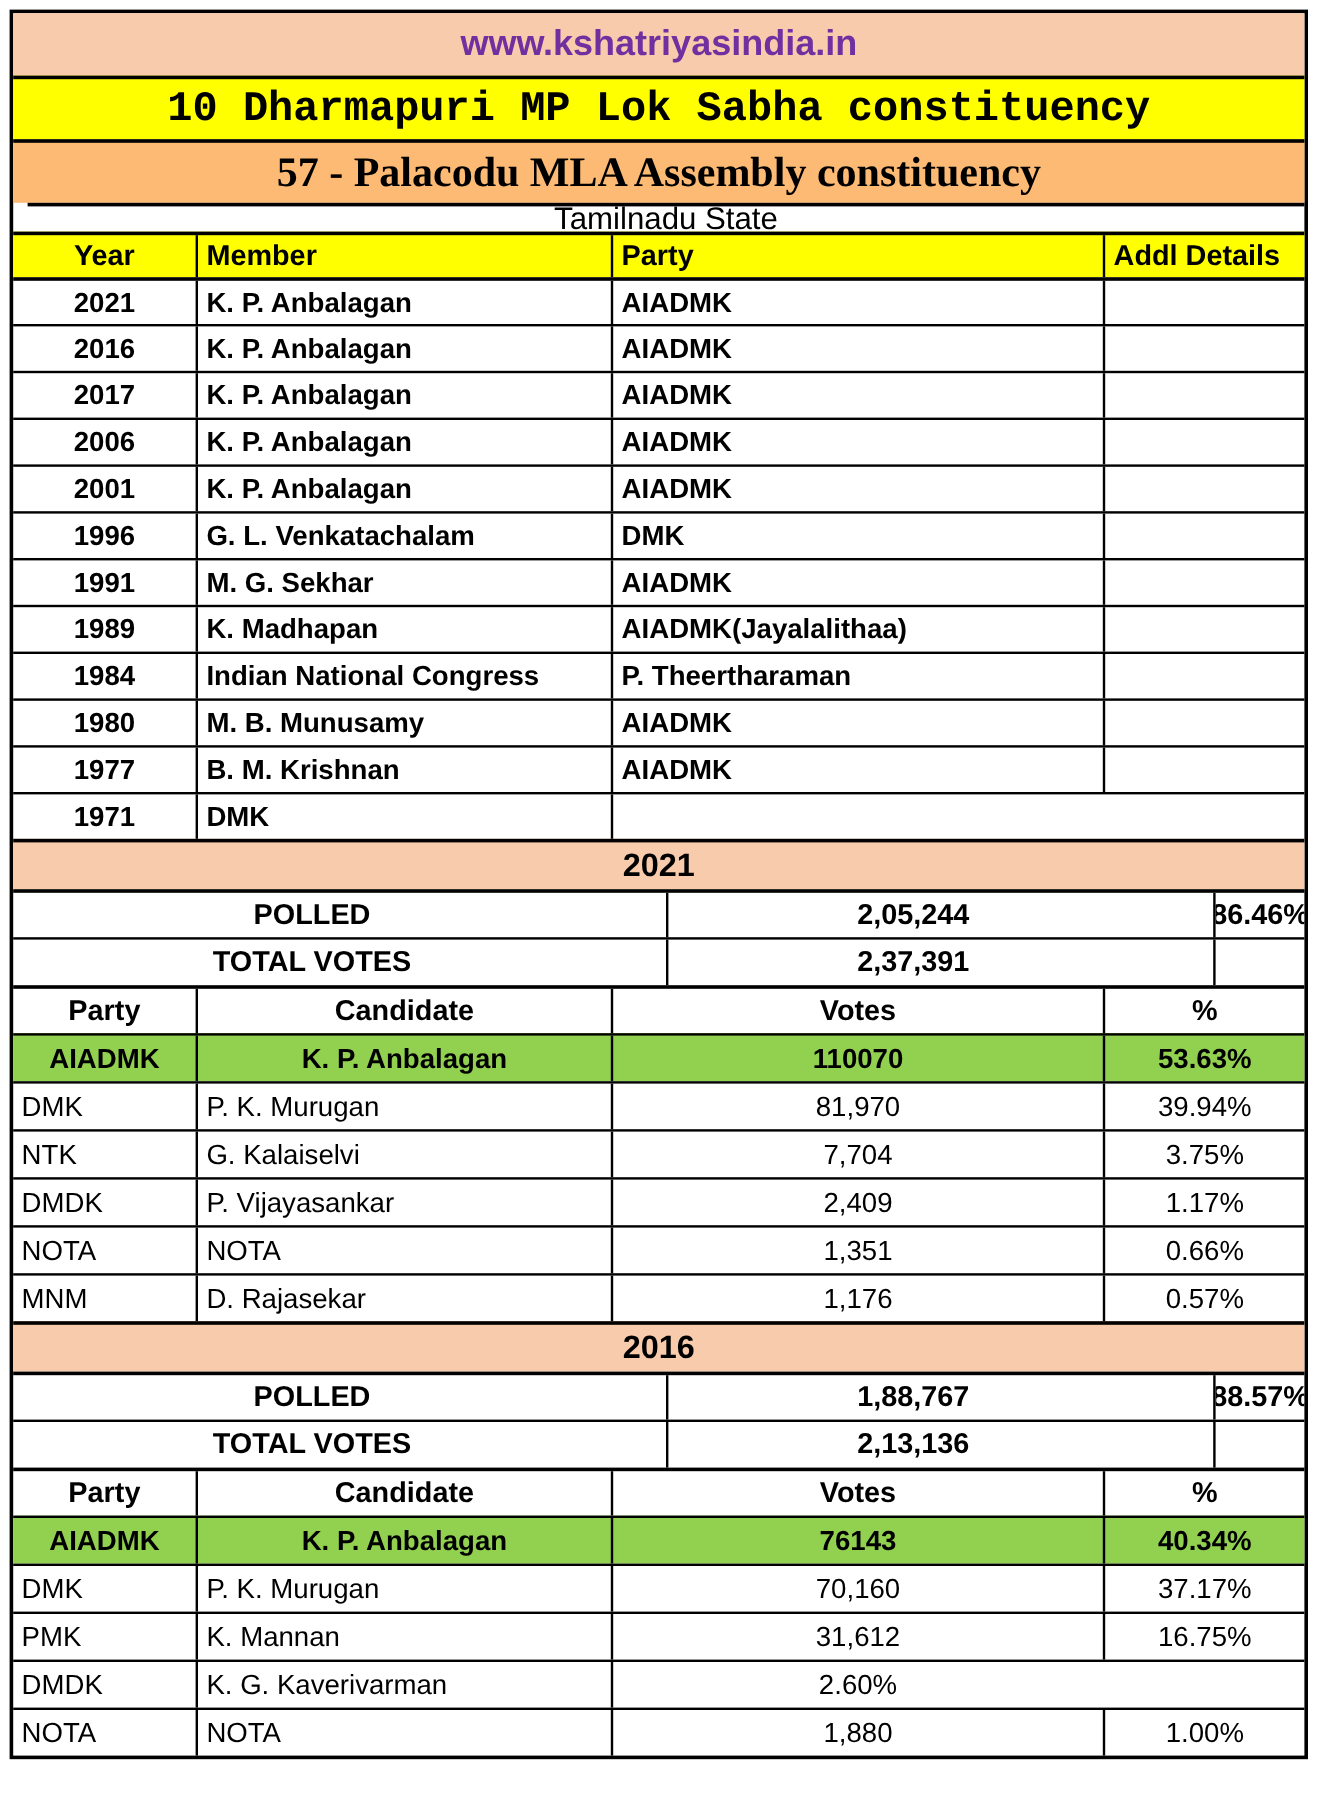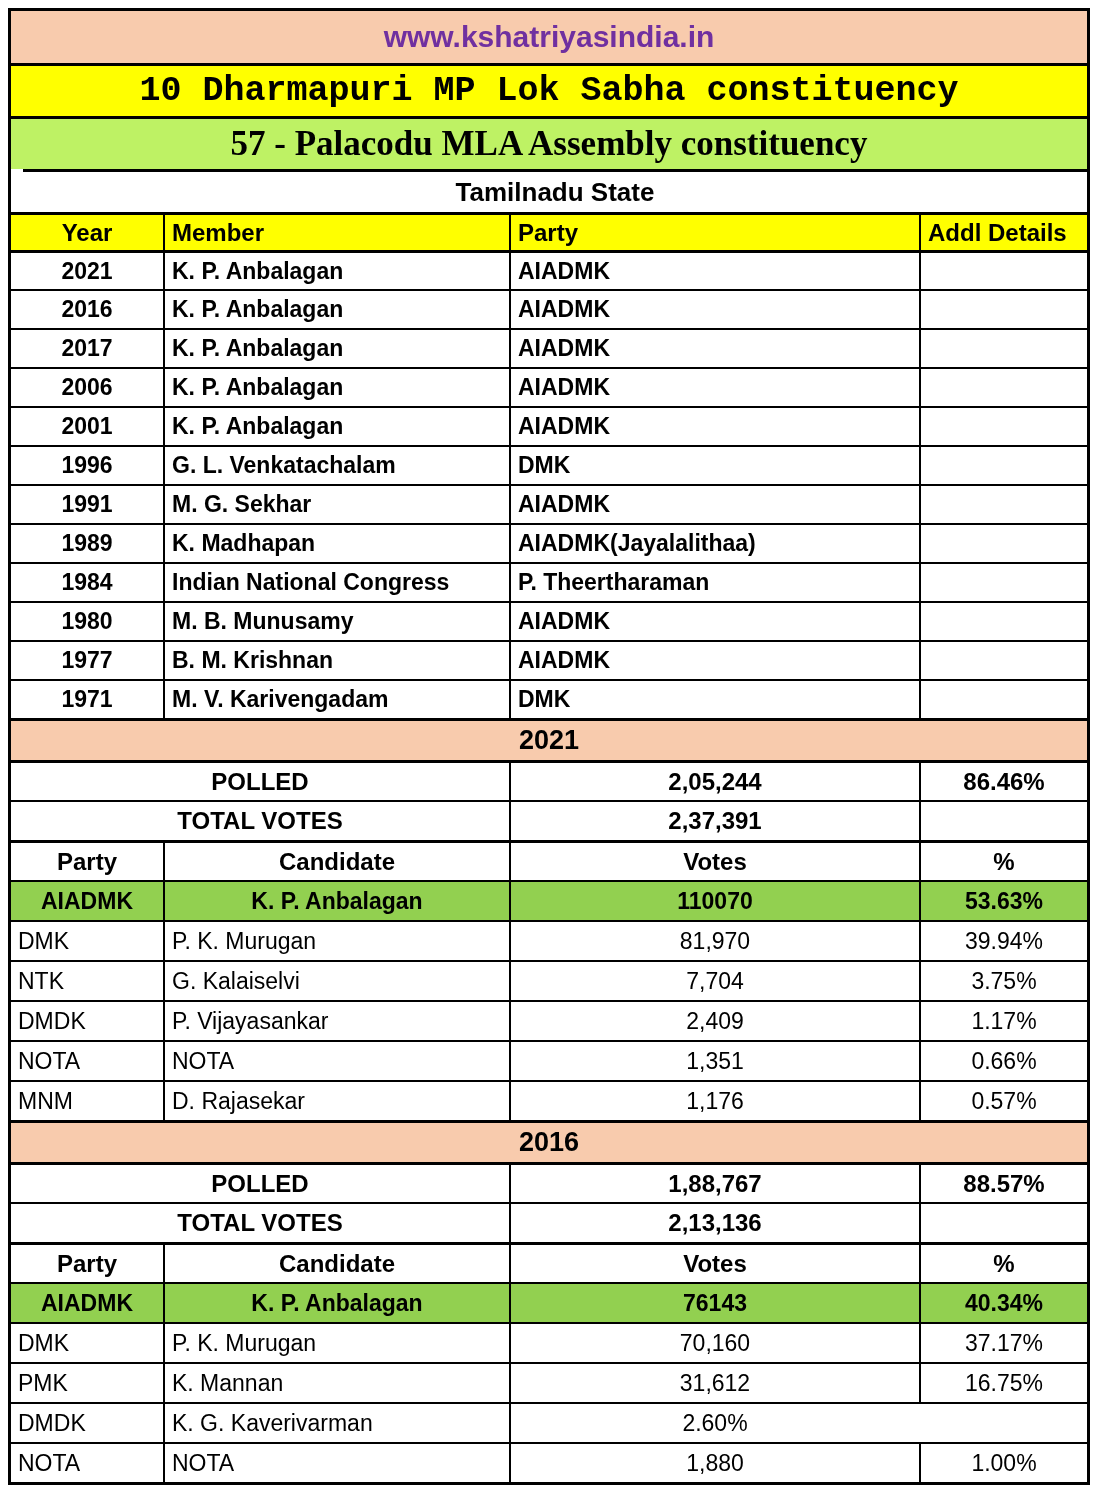--- a/index.html
+++ b/index.html
@@ -12,33 +12,33 @@
     position:absolute;left:8px;top:8px;width:1082px;
     border:3px solid #000;box-sizing:border-box;background:#fff;
   }
   .row{
     display:grid;box-sizing:border-box;border-top:2px solid #000;
     align-items:stretch;
   }
   .row.first{border-top:none;}
   .bt3{border-top-width:3px;}
   .cols4{grid-template-columns:152px 346px 410px 1fr;}
-  .cols3m{grid-template-columns:498px 410px 1fr;}
+  .cols3m{grid-template-columns:498px 410px 1fr;gap:46px;}
   .c{
     box-sizing:border-box;display:flex;align-items:center;
     padding:0 7px;overflow:hidden;white-space:nowrap;
   }
   .c + .c{border-left:2px solid #000;}
   .center{justify-content:center;}
   .banner{display:flex;align-items:center;justify-content:center;box-sizing:border-box;}
 
   .url-banner{height:52px;background:#F8CBAD;color:#7030A0;font-size:30px;font-weight:bold;}
   .ls-banner{height:53px;background:#FFFF00;font-family:Liberation Mono, monospace;font-size:35px;font-weight:bold;}
-  .as-banner{height:53px;background:#bef264;font-family:"Liberation Serif","DejaVu Serif",serif;font-size:35px;font-weight:bold;}
-  .state-row{height:43px;font-size:26px;font-weight:bold;margin-left:12px;}
+  .as-banner{height:53px;background:#fdba74;font-family:"Liberation Serif","DejaVu Serif",serif;font-size:35px;font-weight:bold;}
+  .state-row{height:24px;font-size:26px;font-weight:normal;margin-left:12px;}
 
   .mh-row{height:38px;background:#FFFF00;font-size:24px;font-weight:bold;}
   .m-row{height:39px;font-size:23px;font-weight:bold;}
 
   .yr-banner{height:42px;background:#F8CBAD;font-size:27px;font-weight:bold;}
   .r-row{height:40px;font-size:23px;}
   .r-row.hdr{font-weight:bold;font-size:24px;}
   .r-row.stat{font-weight:bold;font-size:24px;}
   .winner{background:#92D050;font-weight:bold;}
 </style>
@@ -131,21 +131,20 @@
     <div class="c"></div>
   </div>
   <div class="row cols4 m-row">
     <div class="c center">1977</div>
     <div class="c">B. M. Krishnan</div>
     <div class="c">AIADMK</div>
     <div class="c"></div>
   </div>
   <div class="row cols4 m-row">
     <div class="c center">1971</div>
-    <div class="c">M. V. Karivengadam</div>
     <div class="c">DMK</div>
     <div class="c"></div>
   </div>
 
   <div class="row bt3 banner yr-banner">
     <span>2021</span>
   </div>
   <div class="row bt3 cols3m r-row stat">
     <div class="c center">POLLED</div>
     <div class="c center">2,05,244</div>

